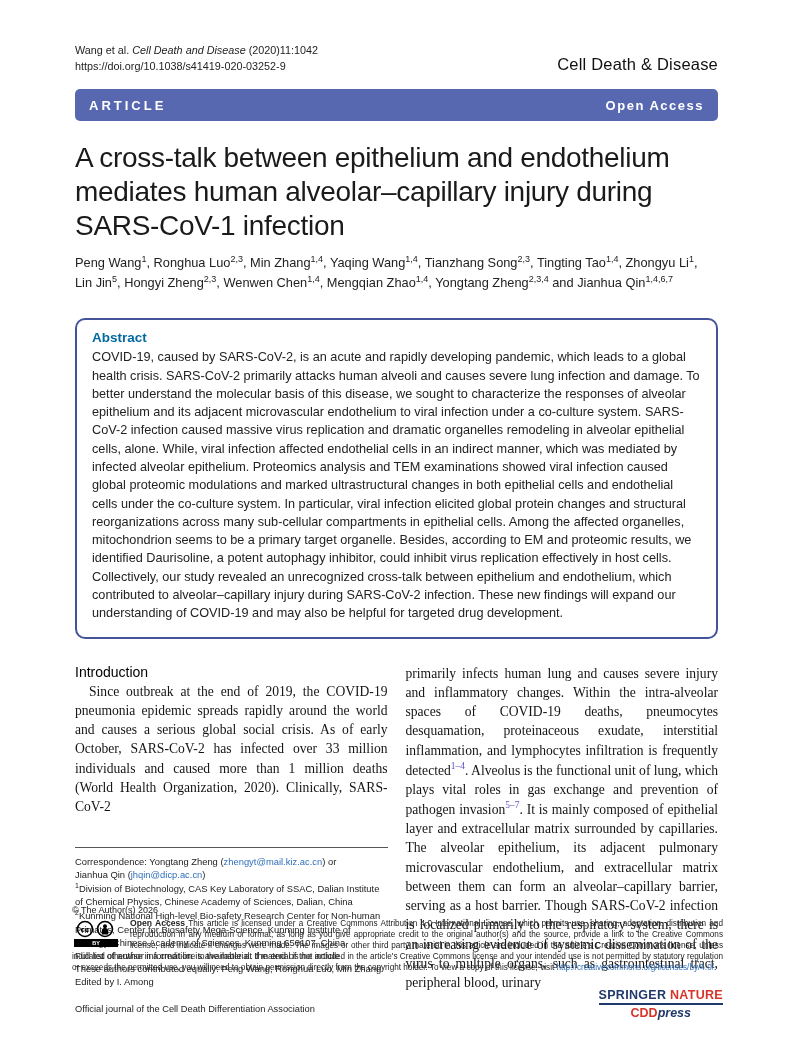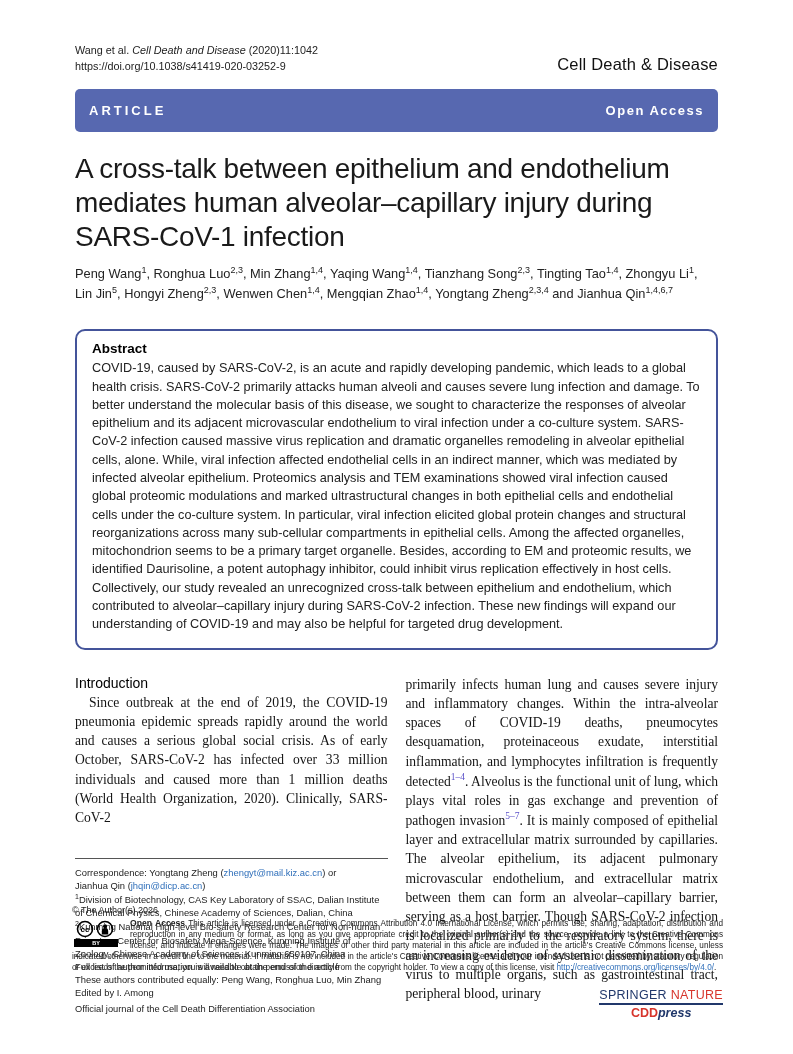--- a/index.html
+++ b/index.html
@@ -12,38 +12,38 @@
   .content { padding:42px 75px 0 75px; }
 
   
   .hdr { display:flex; justify-content:space-between; align-items:flex-end; }
   .hdr-left { font-size:10.8px; line-height:1.5; color:#222; }
   .hdr-journal { font-size:16.5px; color:#111; letter-spacing:0.2px; }
   .it { font-style:italic;text-align:right; }
 
   
   .banner {
-    margin-top:15px; height:43px; border-radius:5px;
+    margin-top:15px; height:32px; border-radius:5px;
     display:flex; justify-content:space-between; align-items:center;
     padding:0 14px; color:#ffffff; font-weight:bold; font-size:13px;
   }
   .banner .lab { letter-spacing:3px; }
   .banner .oa  { letter-spacing:1.5px; }
 
   
   .title { margin-top:20px; font-size:28px; line-height:1.2; color:#1a1a1a; letter-spacing:-0.3px; font-weight:400; width:660px;}
   .authors { margin-top:11px; font-size:12.8px; line-height:1.55; color:#222; }
   .authors sup { font-size:9px; }
 
   
   .abstract {
     margin-top:25px; border:2px solid #44549a; border-radius:10px;
     padding:10px 15px 14px 15px;
   }
-  .abstract h2 { font-size:13.5px; margin-bottom:3px; color:#000000; }
+  .abstract h2 { font-size:13.5px; margin-bottom:3px; color:#0369a1; }
   .abstract p { font-size:12.7px; line-height:1.44; color:#222; text-align:left; }
 
   
   .cols { margin-top:25px; display:flex; gap:18px; }
   .col { width:313px; }
   .sec-h { font-family:"Liberation Sans", sans-serif; font-weight:normal; font-size:14px; color:#000000; margin-bottom:2px; }
   .body-text { font-family:"Liberation Serif", serif; font-size:13.6px; line-height:1.42; text-align:justify; color:#141414; }
   .body-text.indent { text-indent:14px; }
   .body-text sup { font-size:9.5px; color:#5a50c8; }
   .lnk { color:#2f6fba; text-decoration:none; }
@@ -59,21 +59,21 @@
   .license .copyright { font-size:9px; color:#222; margin-bottom:3px; }
   .cc-badge { float:left; margin:2px 10px 2px 0; }
   .license p { font-size:8.2px; line-height:1.33; text-align:justify; color:#222; }
   .license p b { font-size:8.6px; }
 
   
   .footer { position:absolute; left:75px; right:70px; top:988px;
     display:flex; justify-content:space-between; align-items:flex-start; }
   .official { font-size:9.3px; color:#222; margin-top:16px; }
   .sn-logo { text-align:center; }
-  .sn-top { font-size:12.5px; font-weight:normal; letter-spacing:0.3px; }
+  .sn-top { font-size:12.5px; font-weight:bold; letter-spacing:0.3px; }
   .sn-rule { height:2px; margin:1px 0 1px 0; }
   .sn-bottom { font-size:12.5px; font-weight:bold; }
   .sn-press { font-style:italic; }
 </style>
 </head>
 <body>
 
 <div class="page">
   <div class="content">
 

